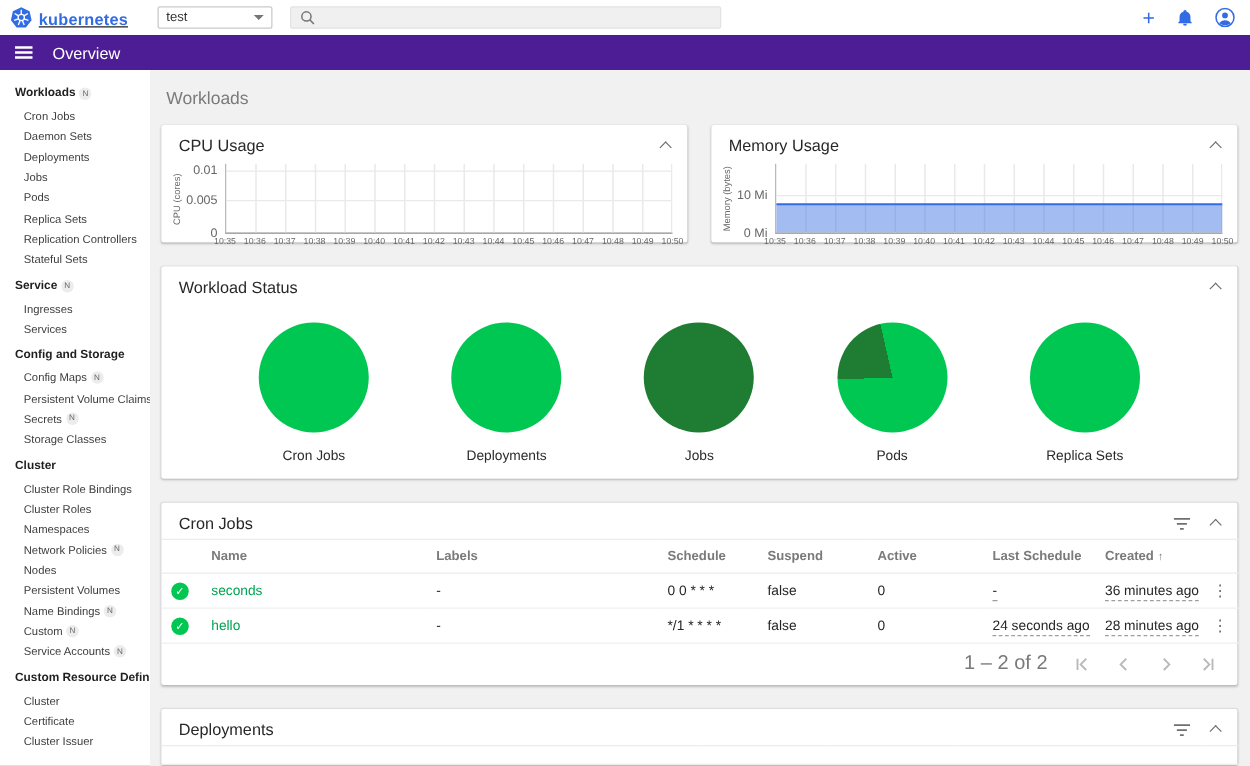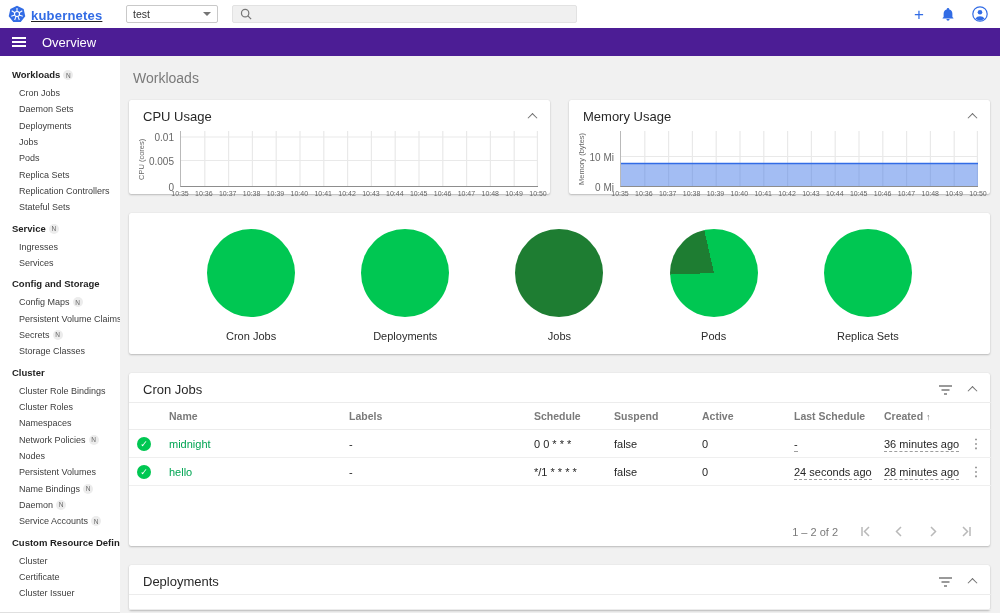--- a/index.html
+++ b/index.html
@@ -63,21 +63,21 @@
   .table-card { margin-bottom:19px; }
   table { width:100%; border-collapse:collapse; table-layout:fixed; }
   th { font-size:10.5px; color:#7a7a7a; font-weight:bold; text-align:left; padding:7px 8px; border-top:1px solid #ececec; border-bottom:1px solid #ececec; white-space:nowrap; overflow:hidden; }
   td { font-size:11px; color:#262626; padding:6px 8px; border-bottom:1px solid #efefef; vertical-align:middle; white-space:nowrap; overflow:hidden; }
   tbody tr:last-child td { border-bottom:1px solid #efefef; }
   .check { width:14px; height:14px; border-radius:50%; background:#00c752; color:#fff; font-size:9px; display:flex; align-items:center; justify-content:center; }
   .link { color:#00a553; cursor:pointer; }
   .udash { border-bottom:1px dashed #9e9e9e; padding-bottom:1px; }
   .kebab { color:#6f6f6f; font-size:13px; cursor:pointer; display:inline-block; width:100%; text-align:center; }
   .sort-arrow { color:#7a7a7a; font-size:9px; margin-left:3px; }
-  .pagination { display:flex; align-items:center; justify-content:flex-end; gap:20px; padding:7px 16px 8px; font-size:11px; color:#7a7a7a;margin-top:32px; }
+  .pagination { display:flex; align-items:center; justify-content:flex-end; gap:20px; padding:7px 16px 8px; font-size:16px; color:#7a7a7a; }
   .pg-icon { display:flex; cursor:pointer; }
 </style>
 </head>
 <body>
 
 <div class="header">
   <div class="brand">
     <svg width="18" height="18" viewBox="0 0 20 20">
       <polygon points="10,0.8 17.4,4.4 19.2,12.4 14.1,18.8 5.9,18.8 0.8,12.4 2.6,4.4" fill="#326ce5"></polygon>
       <circle cx="10" cy="10" r="2.8" fill="none" stroke="#ffffff" stroke-width="1.2"></circle>
@@ -169,21 +169,21 @@
       <span>Network Policies</span>
       <span class="nbadge">N</span>
     </div>
   <div class="sitem">Nodes</div>
   <div class="sitem">Persistent Volumes</div>
   <div class="sitem">
       <span>Name Bindings</span>
       <span class="nbadge">N</span>
     </div>
   <div class="sitem">
-      <span>Daemon</span>
+      <span>Custom</span>
       <span class="nbadge">N</span>
     </div>
   <div class="sitem">
       <span>Service Accounts</span>
       <span class="nbadge">N</span>
     </div>
   <div class="sgroup">
       <span>Custom Resource Definitions</span>
     </div>
   <div class="sitem">Cluster</div>
@@ -305,20 +305,24 @@
               <span class="xtick" style="left: 86.6667%;">10:48</span>
               <span class="xtick" style="left: 93.3333%;">10:49</span>
               <span class="xtick" style="left: 100%;">10:50</span>
             </div>
         </div>
       </div>
     </div>
   </div>
 
   <div class="card status-card">
+    <div class="card-head">
+      <span class="card-title">Workload Status</span>
+      <span class="chev-up"></span>
+    </div>
     <div class="status-body">
       <div class="status-item">
         <div class="donut" style="background: rgb(0, 199, 82);"></div>
         <span class="status-label">Cron Jobs</span>
       </div>
       <div class="status-item">
         <div class="donut" style="background: rgb(0, 199, 82);"></div>
         <span class="status-label">Deployments</span>
       </div>
       <div class="status-item">
@@ -373,21 +377,21 @@
           <th><span>Last Schedule</span></th>
           <th><span>Created</span><span class="sort-arrow">↑</span></th>
           <th></th>
         </tr>
       </thead>
       <tbody>
         <tr>
           <td>
               <span class="check">✓</span>
             </td>
-          <td><span class="link">midnight</span></td>
+          <td><span class="link">seconds</span></td>
           <td><span>-</span></td>
           <td><span>0 0 * * *</span></td>
           <td><span>false</span></td>
           <td><span>0</span></td>
           <td><span class="udash">-</span></td>
           <td><span class="udash">36 minutes ago</span></td>
           <td><span class="kebab">⋮</span></td>
         </tr>
         <tr>
           <td>

